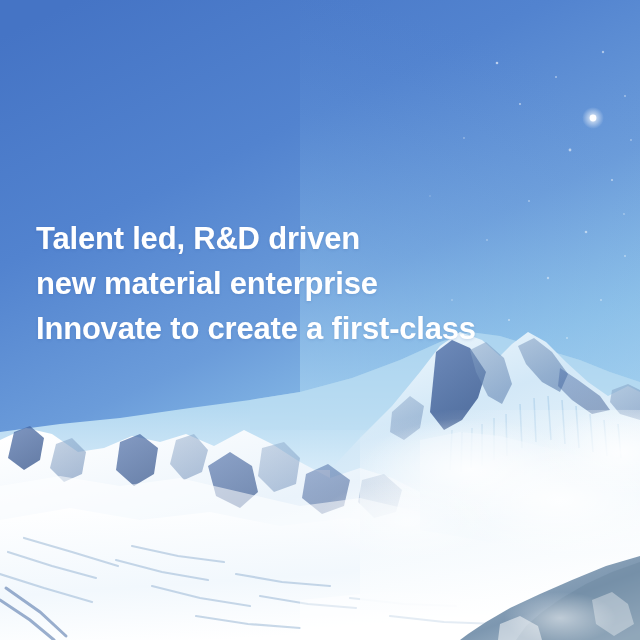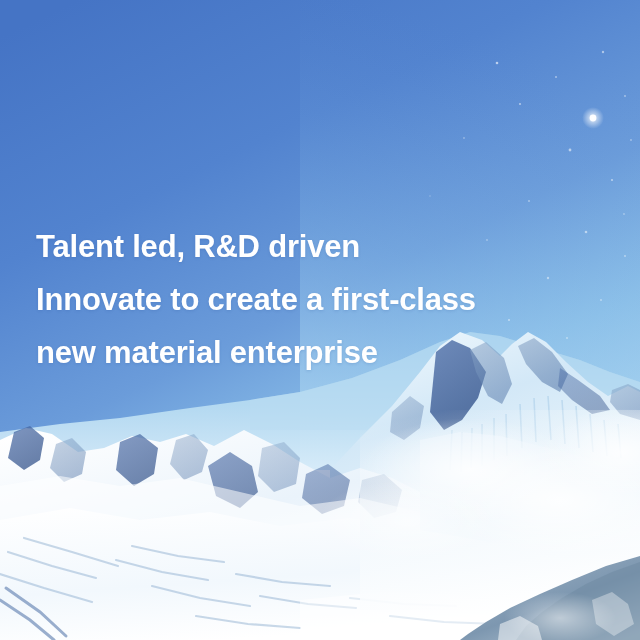--- a/index.html
+++ b/index.html
@@ -33,21 +33,20 @@
   #headline .hline {
     display: block;
     font-family: "Liberation Sans", sans-serif;
     font-size: 31px;
     font-weight: bold;
     line-height: 45px;
     letter-spacing: -0.2px;
     color: #ffffff;
     white-space: nowrap;
     text-shadow: 0 1px 3px rgba(40, 80, 150, 0.18);
-    margin-top: 8px;
   }
 </style>
 </head>
 <body>
 
 <div id="banner">
 
   <svg id="scene" viewBox="0 0 640 640" preserveAspectRatio="none">
     <defs>
       <linearGradient id="skyGrad" x1="0.12" y1="0" x2="0.78" y2="1">
@@ -245,17 +244,17 @@
       <path d="M640 562 L612 572 L586 584 L562 598 L542 612 L526 626
                L516 640 L640 640 Z" fill="#6f8aa3" opacity="0.55"></path>
       <path d="M592 600 L612 592 L628 604 L634 624 L614 636 L596 624 Z" fill="#ffffff" opacity="0.35"></path>
       <path d="M500 624 L520 616 L538 626 L542 640 L498 640 Z" fill="#ffffff" opacity="0.5"></path>
       <ellipse cx="560" cy="618" rx="56" ry="26" fill="url(#mistBlob)" opacity="0.6"></ellipse>
     </g>
   </svg>
 
   <div id="headline">
     <span class="hline">Talent led, R&amp;D driven</span>
+    <span class="hline">new material enterprise</span>
     <span class="hline">Innovate to create a first-class</span>
-    <span class="hline">new material enterprise</span>
   </div>
 
 </div>
 
 </body></html>

